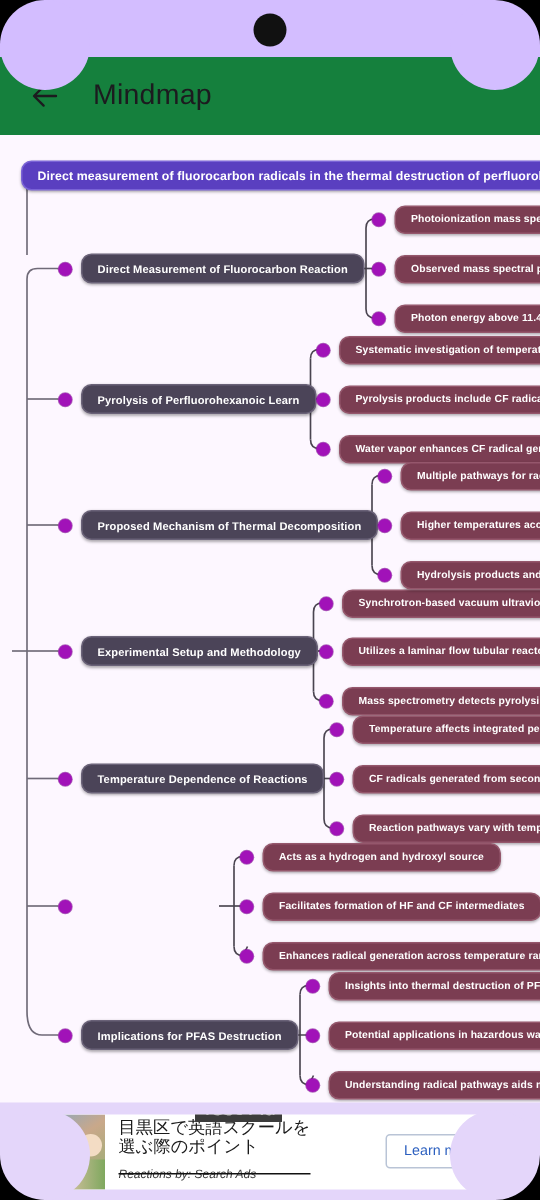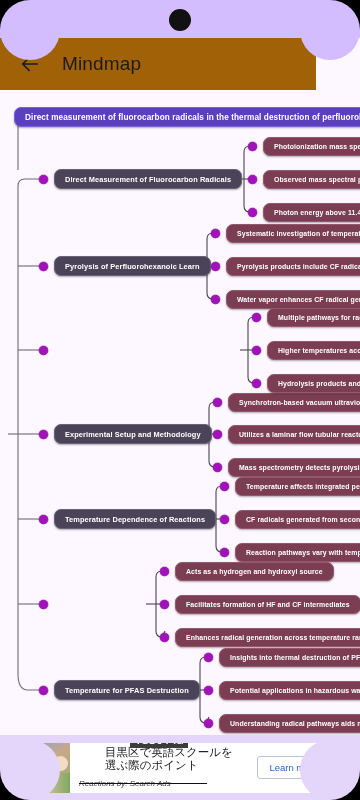--- a/index.html
+++ b/index.html
@@ -39,22 +39,22 @@
     background: #111;
   }
   #status-icons {
     margin-left: auto; display: flex; align-items: center; gap: 3px;
   }
   .sicon { display: block; }
 
   
   #appbar {
     position: absolute; top: 38px; left: 0;
-    width: 316px; height: 52px;
-    background: #a16207;
+    width: 360px; height: 52px;
+    background: #15803d;
     display: flex; align-items: center;
     padding-left: 12px;
     z-index: 4;
   }
   #back-btn {
     width: 36px; height: 36px;
     display: flex; align-items: center; justify-content: center;
     border-radius: 50%; cursor: pointer; background: transparent;
     border: none;
   }
@@ -154,21 +154,21 @@
   #ad-thumb .f3 { width:15px;height:15px;background:#f3dcc4; left:33px; top:13px; }
   #ad-thumb .body { position:absolute; bottom:0; left:0; right:0; height:20px;
     background: linear-gradient(90deg,#4f7fb0,#d4c0a0,#7fa85e); }
   #ad-text {
     flex: 1; padding: 2px 6px 2px 9px; min-width: 0;
     position: relative;
   }
   .ad-line {
     font-size: 11.5px; color: #1a1a1a; line-height: 13px;
     font-family: Liberation Mono, monospace;
-    white-space: nowrap; overflow: hidden; margin-left: 26px;
+    white-space: nowrap; overflow: hidden;
   }
   #ad-sponsor {
     font-size: 8px; color: #3a3a3a; font-style: italic;
     margin-top: 1px; position: relative; display: inline-block;
   }
   #ad-sponsor::after {
     content:""; position:absolute; left:0; right:-36px; top:55%;
     height:1px; background:#111;
   }
   #test-ad-chip {
@@ -295,21 +295,21 @@
         <path d="M200 573 L200 627"></path>
       </g>
     </svg>
 
     <div class="node node-root" style="left:14px; top:17px; max-width:470px;">
       <span>Direct measurement of fluorocarbon radicals in the thermal destruction of perfluorohexanoic acid</span>
     </div>
 
     <div class="dot" style="left:39px; top:84.5px;"></div>
     <div class="node node-branch" style="left:54px; top:79px;">
-      <span>Direct Measurement of Fluorocarbon Radicals</span>
+      <span>Direct Measurement of Fluorocarbon Reaction</span>
     </div>
     <div class="dot" style="left:248px; top:51.5px;"></div>
     <div class="node node-leaf" style="left:263px; top:46.5px;">
       <span>Photoionization mass spectrometry used for detection</span>
     </div>
     <div class="dot" style="left:248px; top:84.5px;"></div>
     <div class="node node-leaf" style="left:263px; top:79.5px;">
       <span>Observed mass spectral peaks for CF and CF2</span>
     </div>
     <div class="dot" style="left:248px; top:117.5px;"></div>
@@ -345,20 +345,23 @@
     <div class="dot" style="left:213px; top:339.5px;"></div>
     <div class="node node-leaf" style="left:228px; top:334.5px;">
       <span>Utilizes a laminar flow tubular reactor</span>
     </div>
     <div class="dot" style="left:213px; top:372.5px;"></div>
     <div class="node node-leaf" style="left:228px; top:367.5px;">
       <span>Mass spectrometry detects pyrolysis products</span>
     </div>
 
     <div class="dot" style="left:39px; top:255.5px;"></div>
+    <div class="node node-branch" style="left:54px; top:250px;">
+      <span>Proposed Mechanism of Thermal Decomposition</span>
+    </div>
     <div class="dot" style="left:252px; top:222.5px;"></div>
     <div class="node node-leaf" style="left:267px; top:217.5px;">
       <span>Multiple pathways for radical formation</span>
     </div>
     <div class="dot" style="left:252px; top:255.5px;"></div>
     <div class="node node-leaf" style="left:267px; top:250.5px;">
       <span>Higher temperatures accelerate decomposition</span>
     </div>
     <div class="dot" style="left:252px; top:288.5px;"></div>
     <div class="node node-leaf" style="left:267px; top:283.5px;">
@@ -391,21 +394,21 @@
     <div class="node node-leaf" style="left:175px; top:504.5px;">
       <span>Facilitates formation of HF and CF intermediates</span>
     </div>
     <div class="dot" style="left:160px; top:542.5px;"></div>
     <div class="node node-leaf" style="left:175px; top:537.5px;">
       <span>Enhances radical generation across temperature range</span>
     </div>
 
     <div class="dot" style="left:39px; top:595.5px;"></div>
     <div class="node node-branch" style="left:54px; top:590px;">
-      <span>Temperature for PFAS Destruction</span>
+      <span>Implications for PFAS Destruction</span>
     </div>
     <div class="dot" style="left:204px; top:562.5px;"></div>
     <div class="node node-leaf" style="left:219px; top:557.5px;">
       <span>Insights into thermal destruction of PFAS</span>
     </div>
     <div class="dot" style="left:204px; top:595.5px;"></div>
     <div class="node node-leaf" style="left:219px; top:590.5px;">
       <span>Potential applications in hazardous waste treatment</span>
     </div>
     <div class="dot" style="left:204px; top:628.5px;"></div>

